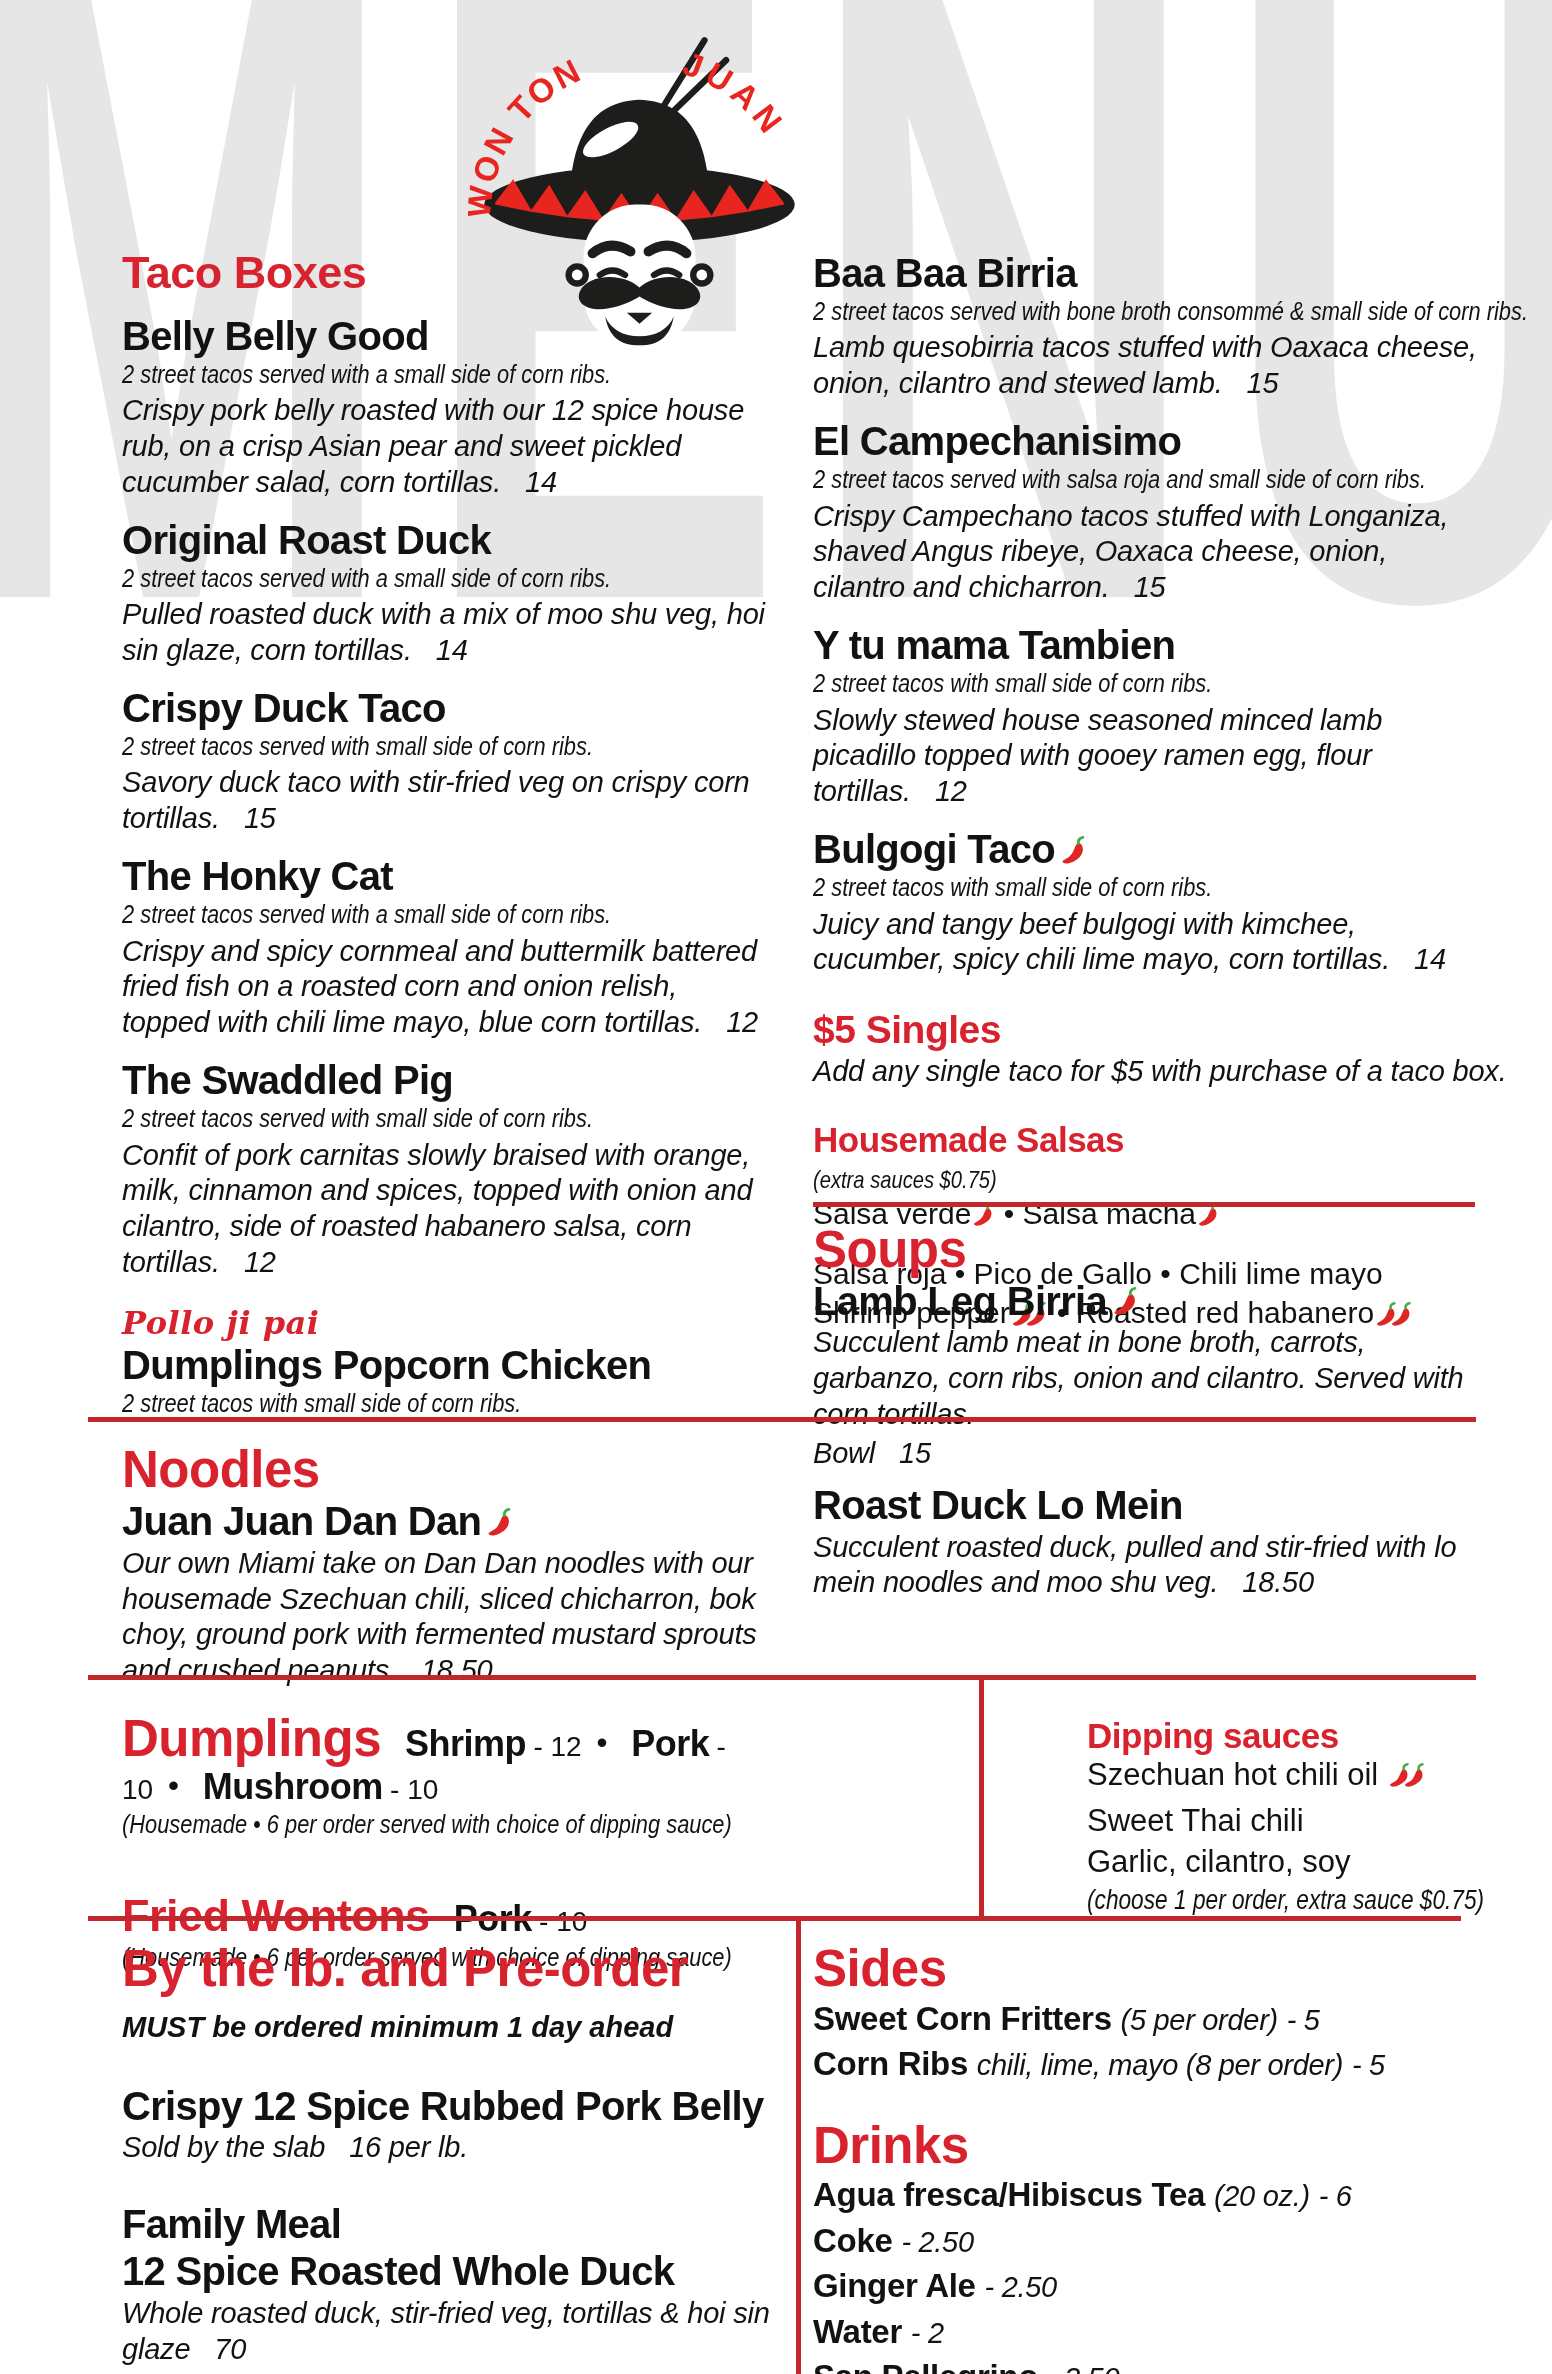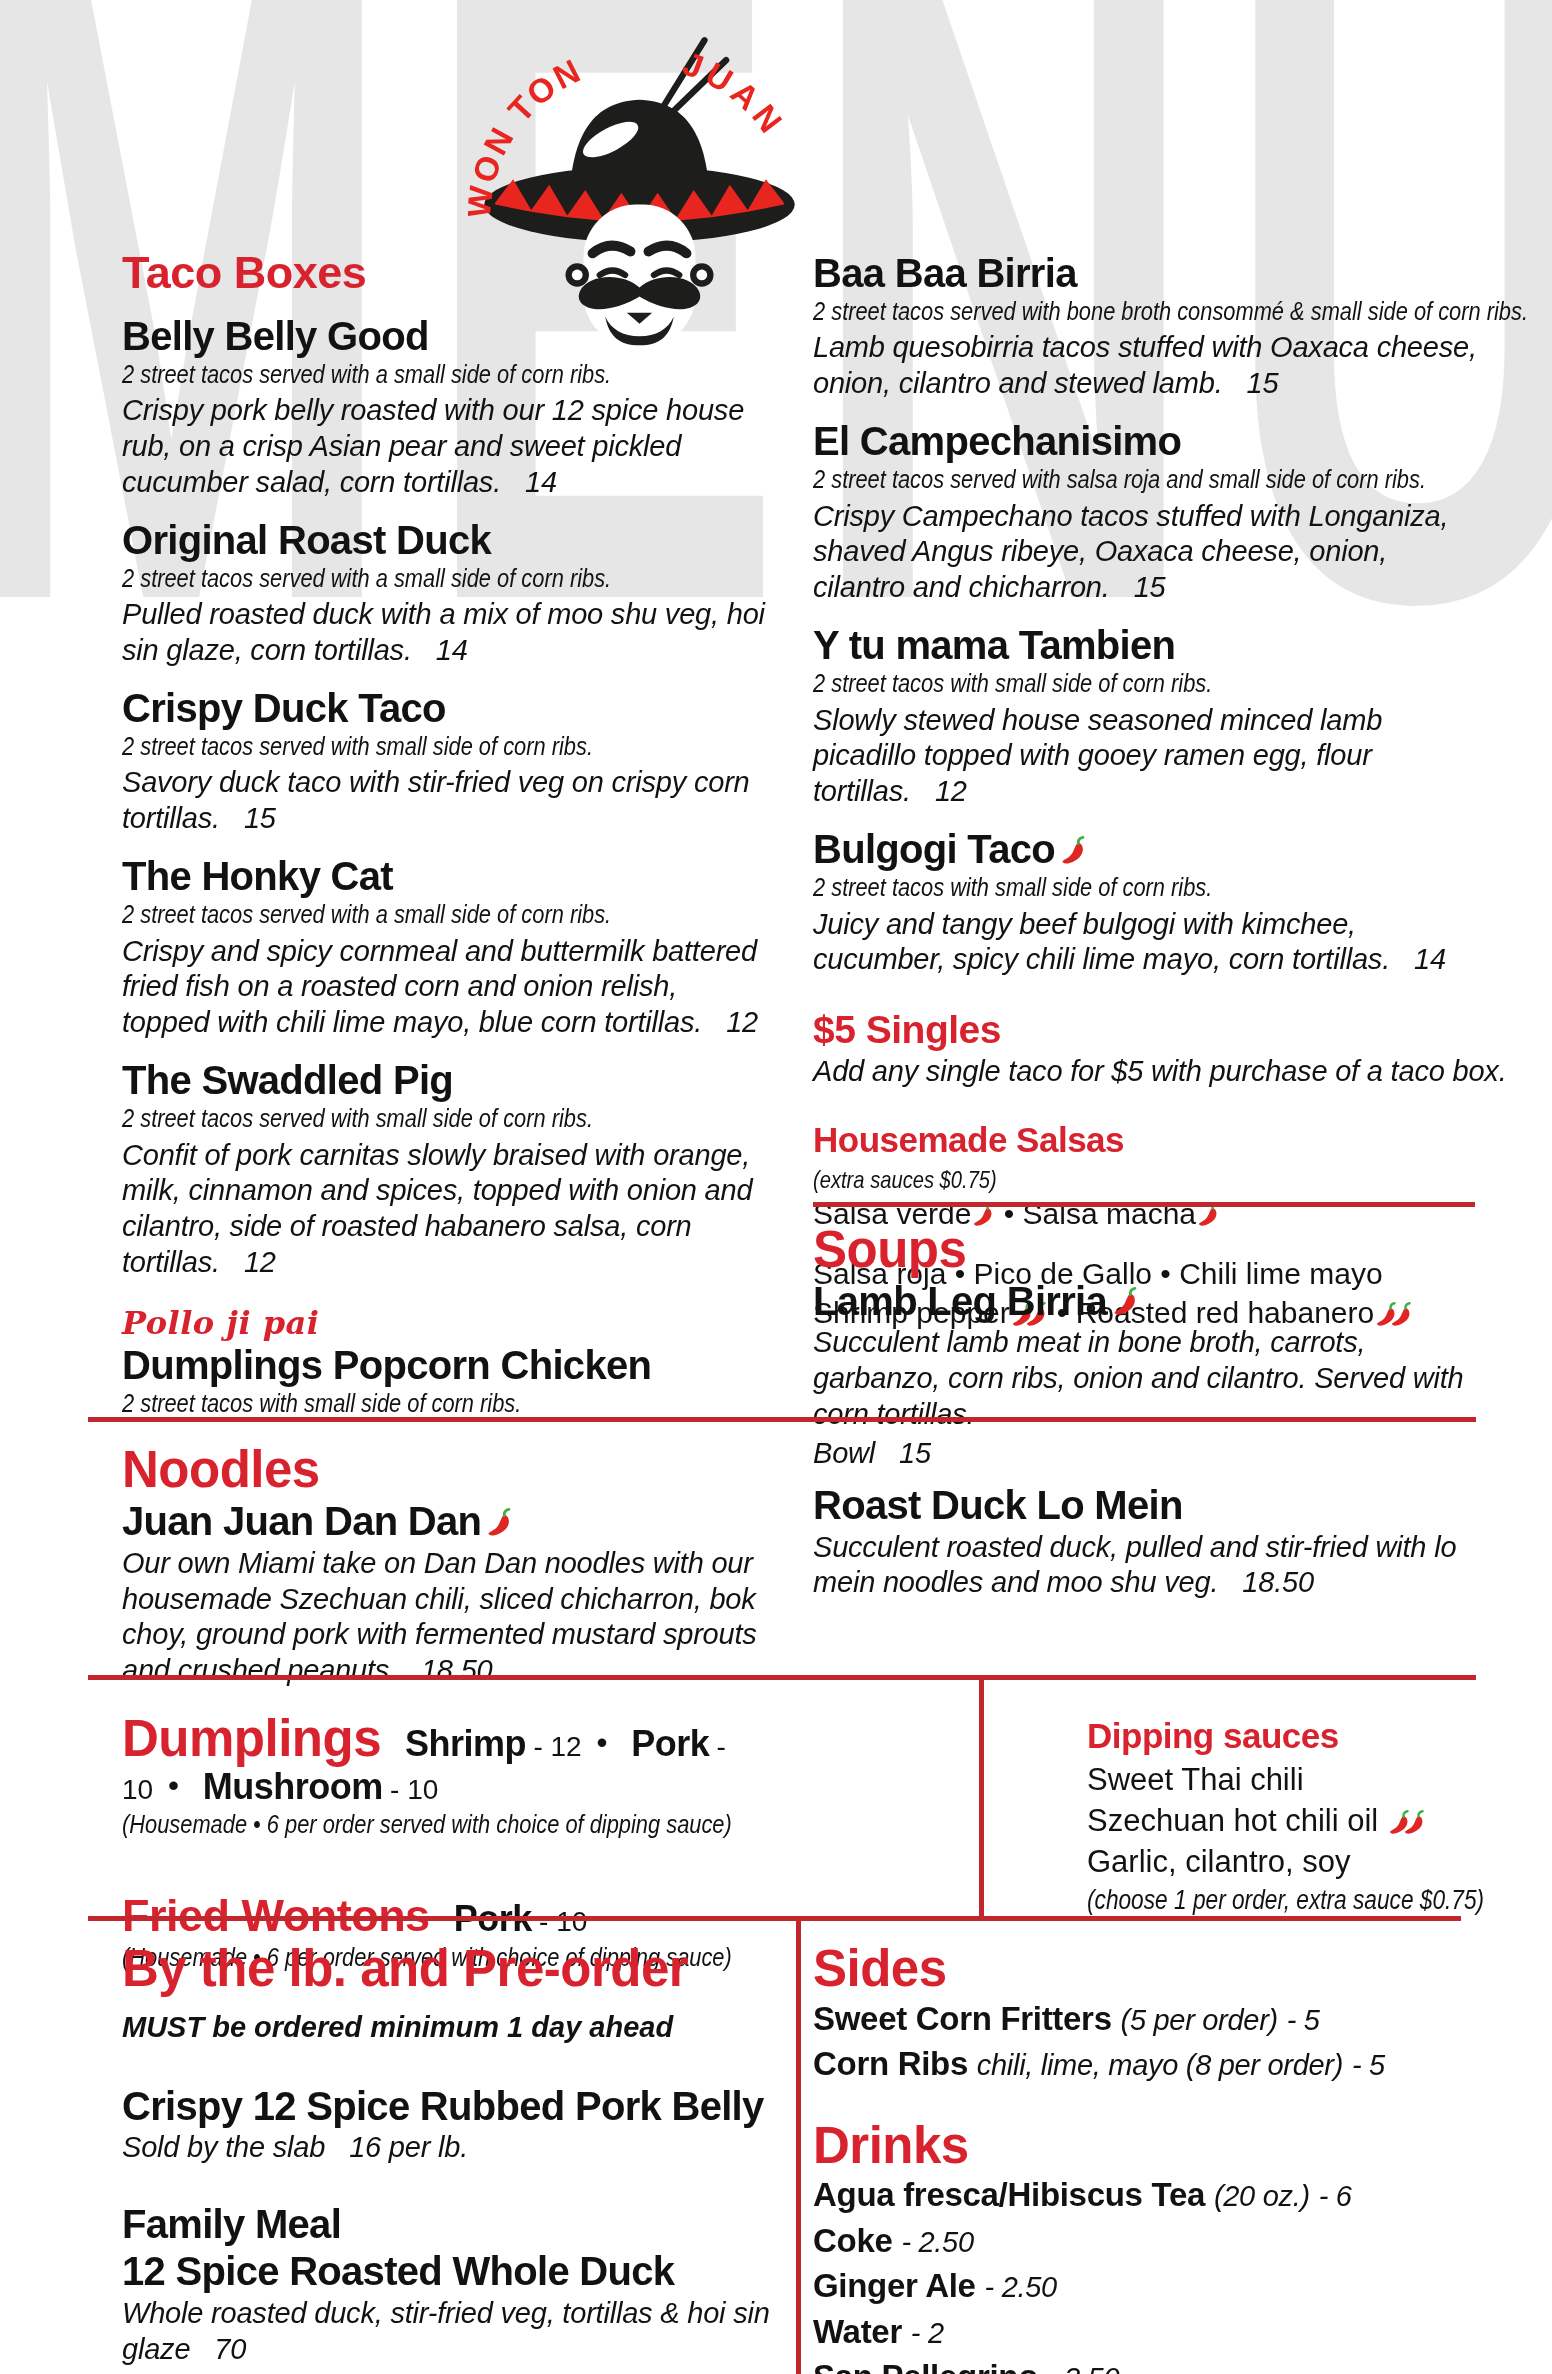--- a/index.html
+++ b/index.html
@@ -260,26 +260,26 @@
     <div class="sub"><span class="cond">(Housemade  •  6 per order served with choice of dipping sauce)</span></div>
 
     <div style="margin-top:52px;">
       <span class="h-red lg inline">Fried Wontons</span><span class="opt-name">Pork</span><span class="opt-price">- 10</span>
     </div>
     <div class="sub"><span class="cond">(Housemade  •  6 per order served with choice of dipping sauce)</span></div>
   </div>
 
   <div class="abs" style="left:1087px;top:1718px;width:390px;">
     <h3 class="h-red sm">Dipping sauces</h3>
-    <div class="dip-line" style="margin-top:5.6px;">Sweet Thai chili</div>
     <div class="dip-line"><span>Szechuan hot chili oil</span> <svg class="chili sm" viewBox="0 0 18 20">
           <use href="#chili-shape"></use>
         </svg><svg class="chili sm ov" viewBox="0 0 18 20">
           <use href="#chili-shape"></use>
         </svg></div>
+    <div class="dip-line" style="margin-top:5.6px;">Sweet Thai chili</div>
     <div class="dip-line">Garlic, cilantro, soy</div>
     <div class="dip-note"><span class="cond">(choose 1 per order, extra sauce $0.75)</span></div>
   </div>
 
   <div class="abs" style="left:122px;top:1942px;width:659px;">
     <h1 class="h-red xl">By the lb. and Pre-order</h1>
     <div class="preorder-note">MUST be ordered minimum 1 day ahead</div>
 
     <section style="margin-top:41px;">
       <h2 class="dish tight">Crispy 12 Spice Rubbed Pork Belly</h2>

